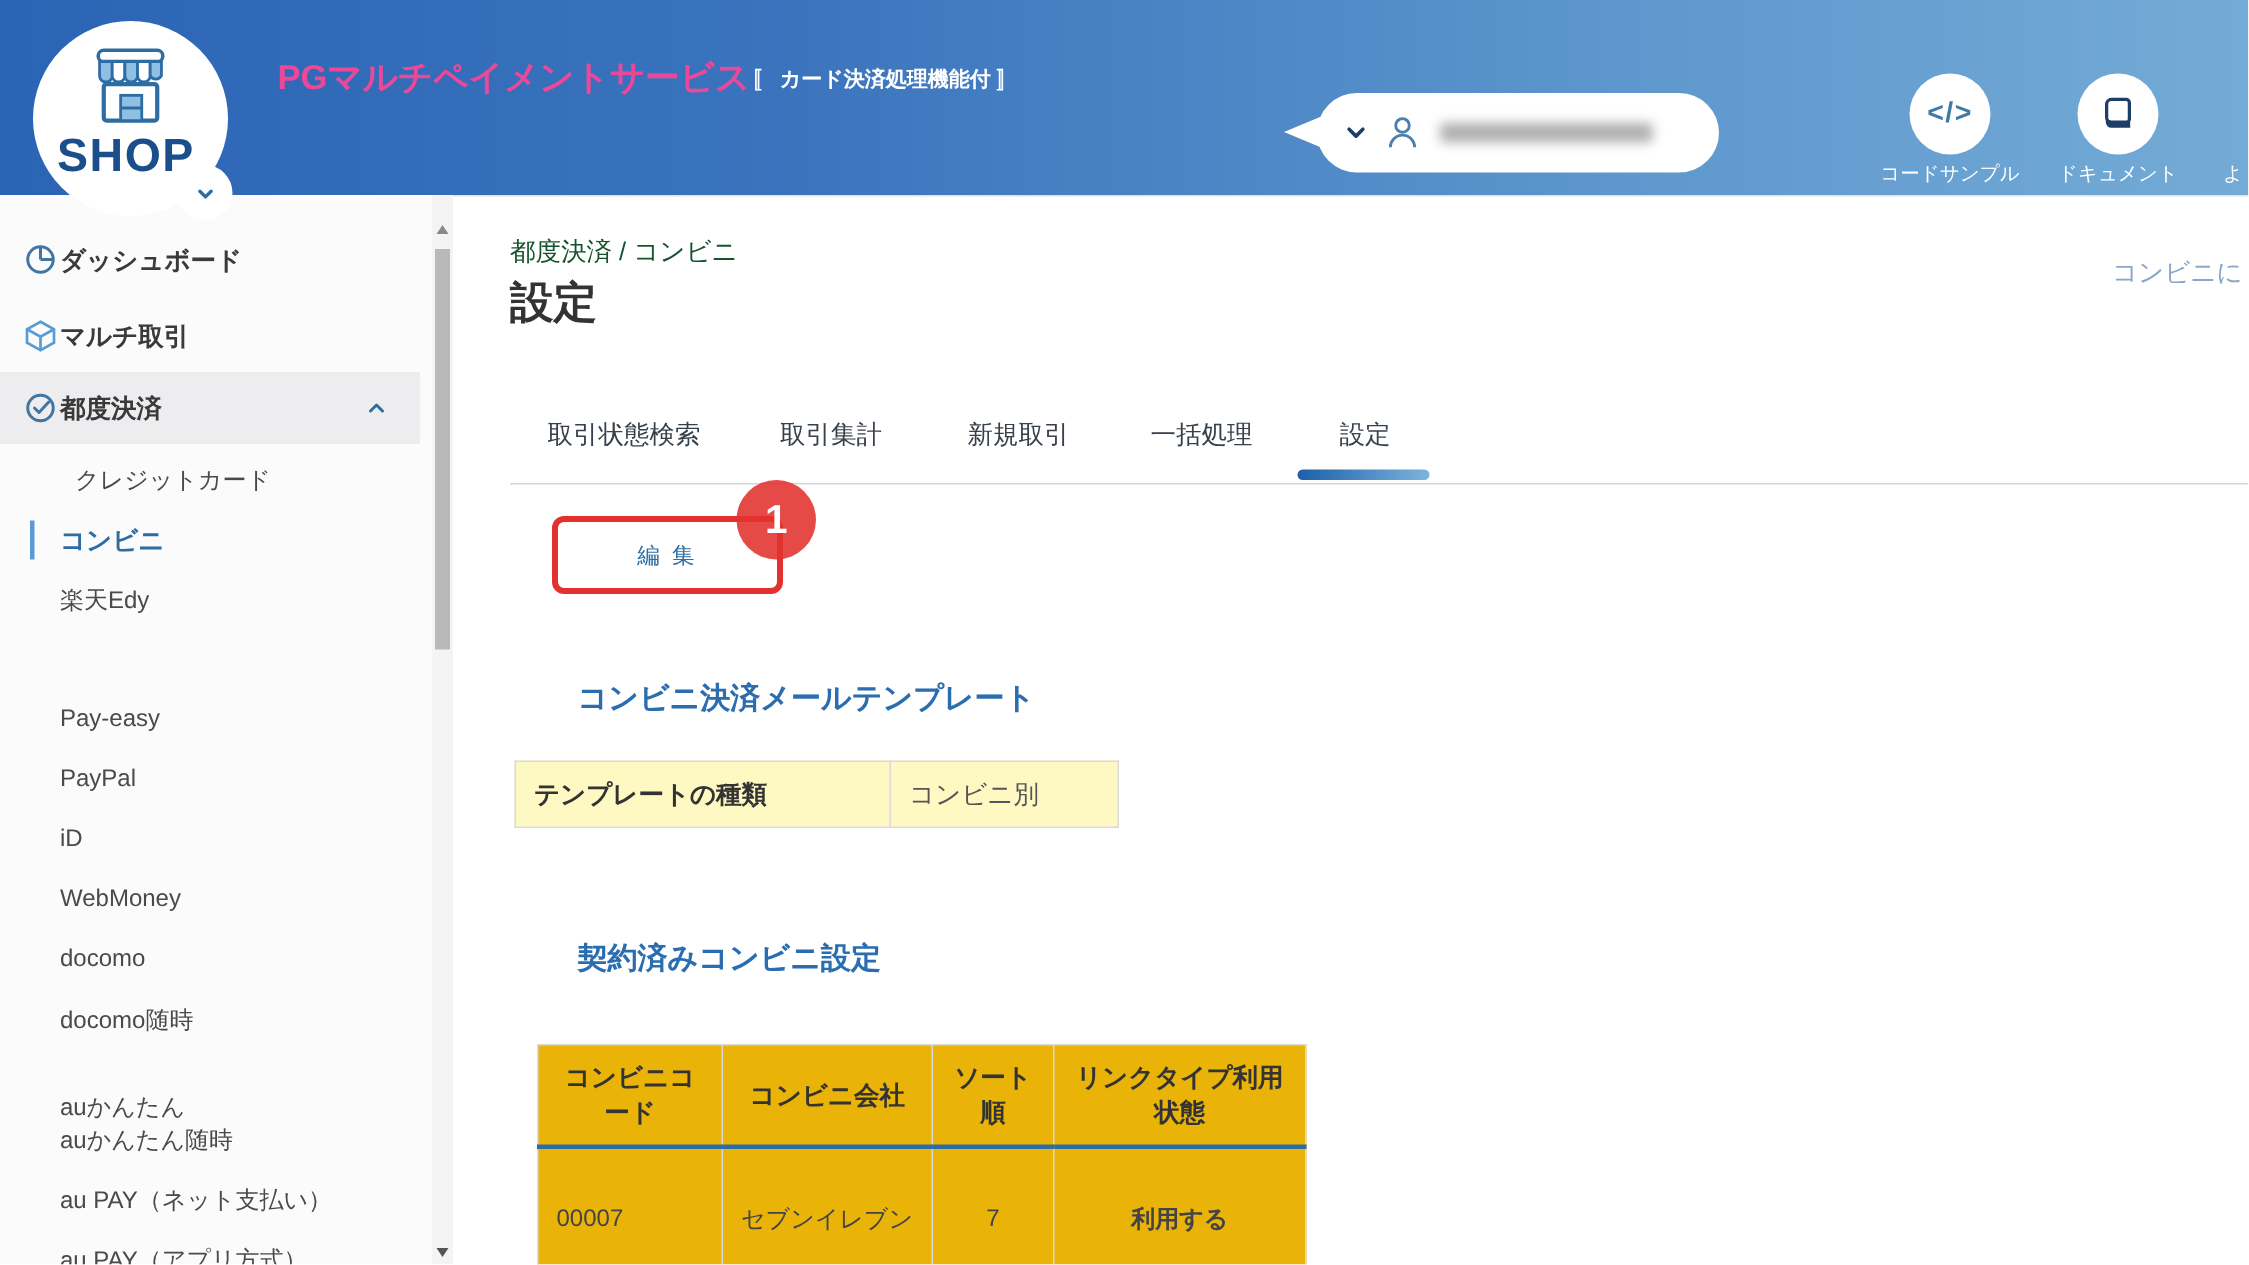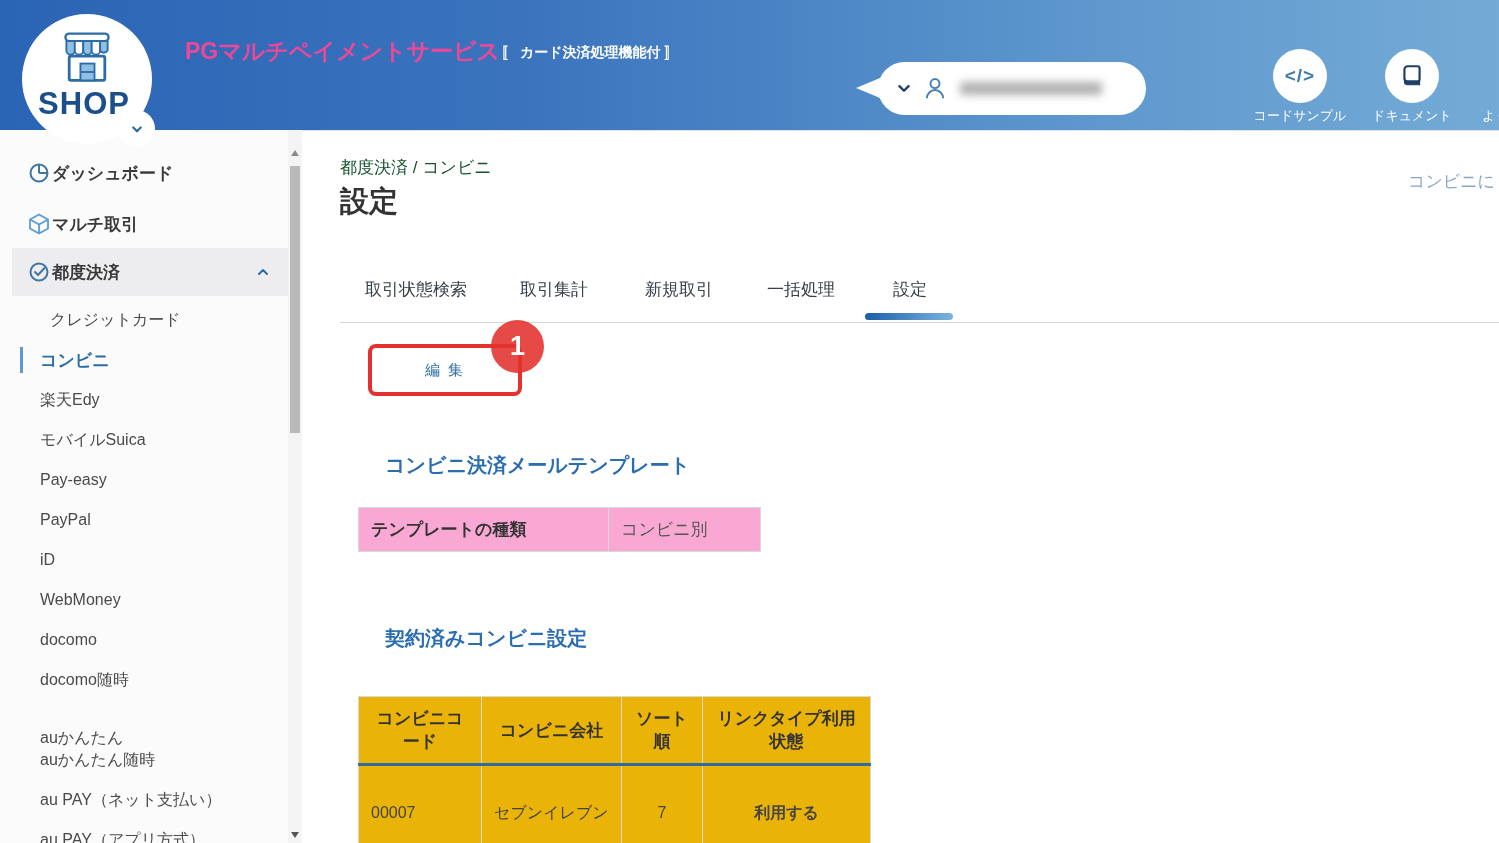--- a/index.html
+++ b/index.html
@@ -36,21 +36,21 @@
   .hdr-action .circle { width:54px; height:54px; margin:0 auto; background:#fff; border-radius:50%;
     display:flex; align-items:center; justify-content:center; }
   .hdr-action .lbl { margin-top:4px; font-size:13px; color:#fff; }
   .action-code { left:1245px; top:49px; }
   .action-doc  { left:1357px; top:49px; }
   .code-glyph { font-size:19px; font-weight:bold; color:#3e7ca8; letter-spacing:1px; }
   .header-partial { position:absolute; left:1482px; top:107px; font-size:13px; color:#fff; z-index:3; white-space:nowrap; }
 
   
   .sidebar { position:absolute; left:0; top:130px; width:302px; height:713px; background:#fbfbfc; }
-  .nav-top { position:absolute; left:12px; width:280px; height:48px; display:flex; align-items:center; cursor:pointer;padding-left:40px; }
+  .nav-top { position:absolute; left:0; width:280px; height:48px; display:flex; align-items:center; cursor:pointer;padding-left:40px; }
   .nav-top .icon { position:absolute; left:15px; top:12px; }
   .nav-top .lbl { position:absolute; left:40px; font-size:17px; font-weight:bold; color:#3a3a3a; }
   .nav-top.expanded { background:#ededef; }
   .nav-top .chev { position:absolute; left:243px; top:16px; }
   .nav-sub { position:absolute; left:0; width:280px; height:40px; display:flex; align-items:center; cursor:pointer; }
   .nav-sub .lbl { position:absolute; left:40px; font-size:16px; color:#4a4a4a; white-space:nowrap; }
   .nav-sub.active .lbl { color:#2e6da4; font-size:17px; font-weight:bold; }
   .nav-sub.active .bar { position:absolute; left:20px; top:7px; width:3px; height:26px; background:#5b9bd5; }
 
   .sb-track { position:absolute; left:288px; top:0; width:14px; height:713px; background:#f4f4f4; }
@@ -76,21 +76,21 @@
   .annot-box { position:absolute; left:368px; top:344px; width:154px; height:52px;
     border:4px solid #e3312d; border-radius:8px; z-index:8; pointer-events:none; }
   .annot-badge { position:absolute; left:491px; top:320px; width:53px; height:53px; border-radius:50%;
     background:rgba(227,49,45,0.88); z-index:9; display:flex; align-items:center; justify-content:center;
     font-size:27px; font-weight:bold; color:#fff; pointer-events:none; }
 
   .section-title { position:absolute; font-size:20px; font-weight:bold; color:#2a6db0; }
   .s1 { left:385px; top:452px; }
   .s2 { left:385px; top:625px; }
 
-  .tbl1 { position:absolute; left:358px; top:507px; border-collapse:collapse; background:#f9a8d4; }
+  .tbl1 { position:absolute; left:343px; top:507px; border-collapse:collapse; background:#fef9c3; }
   .tbl1 td { border:1px solid #d9d9d9; height:44px; padding:0 12px; font-size:17px; }
   .tbl1 .hcell { width:250px; font-weight:bold; color:#333; }
   .tbl1 .vcell { width:152px; color:#555; }
 
   .tbl2 { position:absolute; left:358px; top:696px; border-collapse:collapse; background:#eab308; table-layout:fixed; }
   .tbl2 th, .tbl2 td { border:1px solid #d9d9d9; font-size:17px; }
   .tbl2 th { height:68px; font-weight:bold; color:#333; text-align:center; padding:6px 12px;
     border-bottom:3px solid #2e6da4; }
   .tbl2 td { height:96px; color:#444; padding:20px 12px; font-size:16px; }
   .c0 { width:123px; } .c1 { width:140px; } .c2 { width:81px; } .c3 { width:168px;font-weight:bold; }
@@ -184,23 +184,20 @@
 
     <div class="nav-sub" style="top:170px;margin-left:10px;">
       <span class="lbl">クレジットカード</span>
       </div>
     <div class="nav-sub active" style="top:210px;">
       <span class="bar"></span>
       <span class="lbl">コンビニ</span>
       </div>
     <div class="nav-sub" style="top:250px;">
       <span class="lbl">楽天Edy</span>
-      </div>
-    <div class="nav-sub" style="top:290px;">
-      <span class="lbl">モバイルSuica</span>
       </div>
     <div class="nav-sub" style="top:370px;">
       <span class="lbl">PayPal</span>
       </div>
     <div class="nav-sub" style="top:330px;">
       <span class="lbl">Pay-easy</span>
       </div>
     <div class="nav-sub" style="top:410px;">
       <span class="lbl">iD</span>
       </div>

